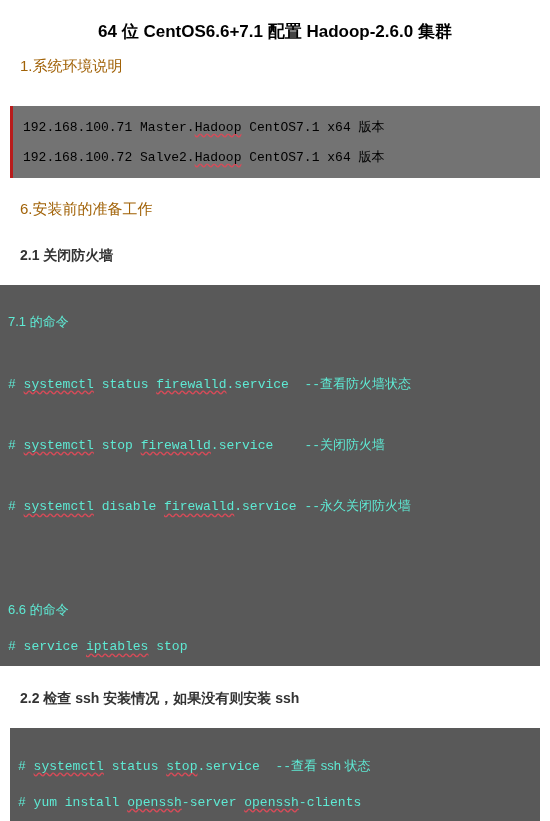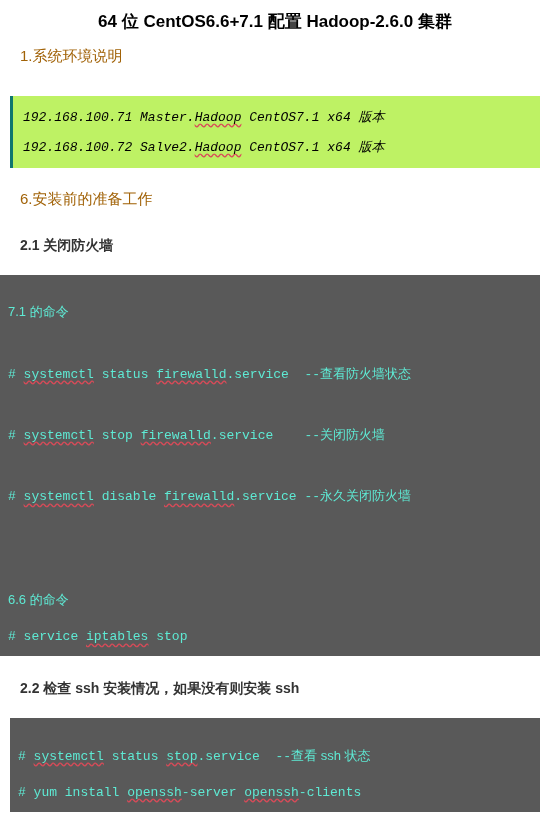--- a/index.html
+++ b/index.html
@@ -7,40 +7,39 @@
       padding: 0;
       font-family: "Microsoft YaHei", "SimSun", Arial, sans-serif;
       background: #ffffff;
       width: 550px;
       color: #333;
     }
     .page-title {
       font-size: 17px;
       font-weight: bold;
       text-align: center;
-      padding: 10px 0 8px 0;
+      padding: 20px 0 8px 0;
       color: #000;
     }
     .section-heading {
       font-size: 15px;
       padding: 6px 20px 8px 20px;
       color: #a16207;
     }
     .sub-heading {
       font-size: 14px;
       padding: 20px 20px 8px 20px;
       color: #333;
       font-weight: bold;
     }
     .host-block {
       margin: 22px 10px 8px 10px;
-      border-left: 3px solid #0f766e;
-      background: #bef264;
+      border-left: 3px solid #b91c1c;
+      background: #737373;
       padding: 6px 0 6px 10px;
-      font-style: italic;
     }
     .host-line {
       font-family: "Courier New", monospace;
       font-size: 13px;
       padding: 6px 0;
       color: #000;
     }
     .squiggly {
       text-decoration: underline wavy #d94a58;
       text-decoration-skip-ink: none;

